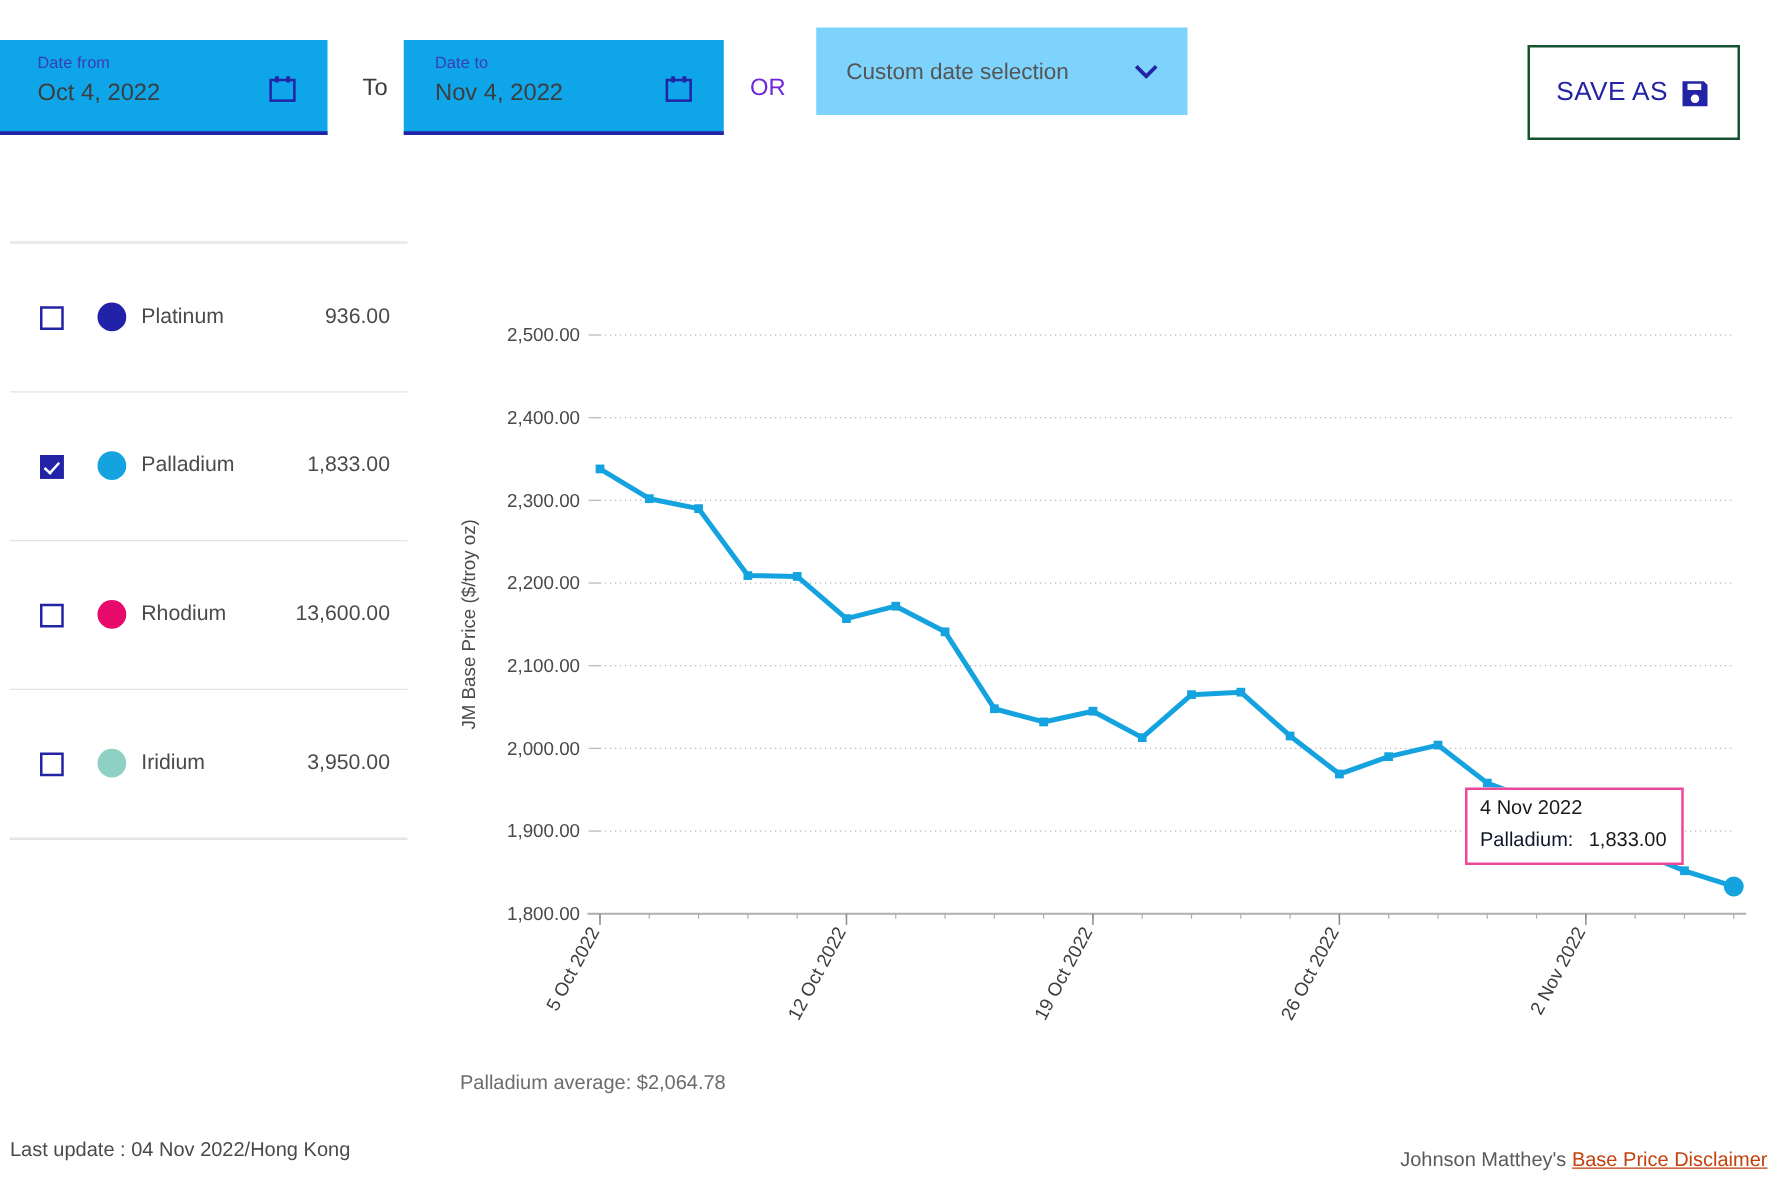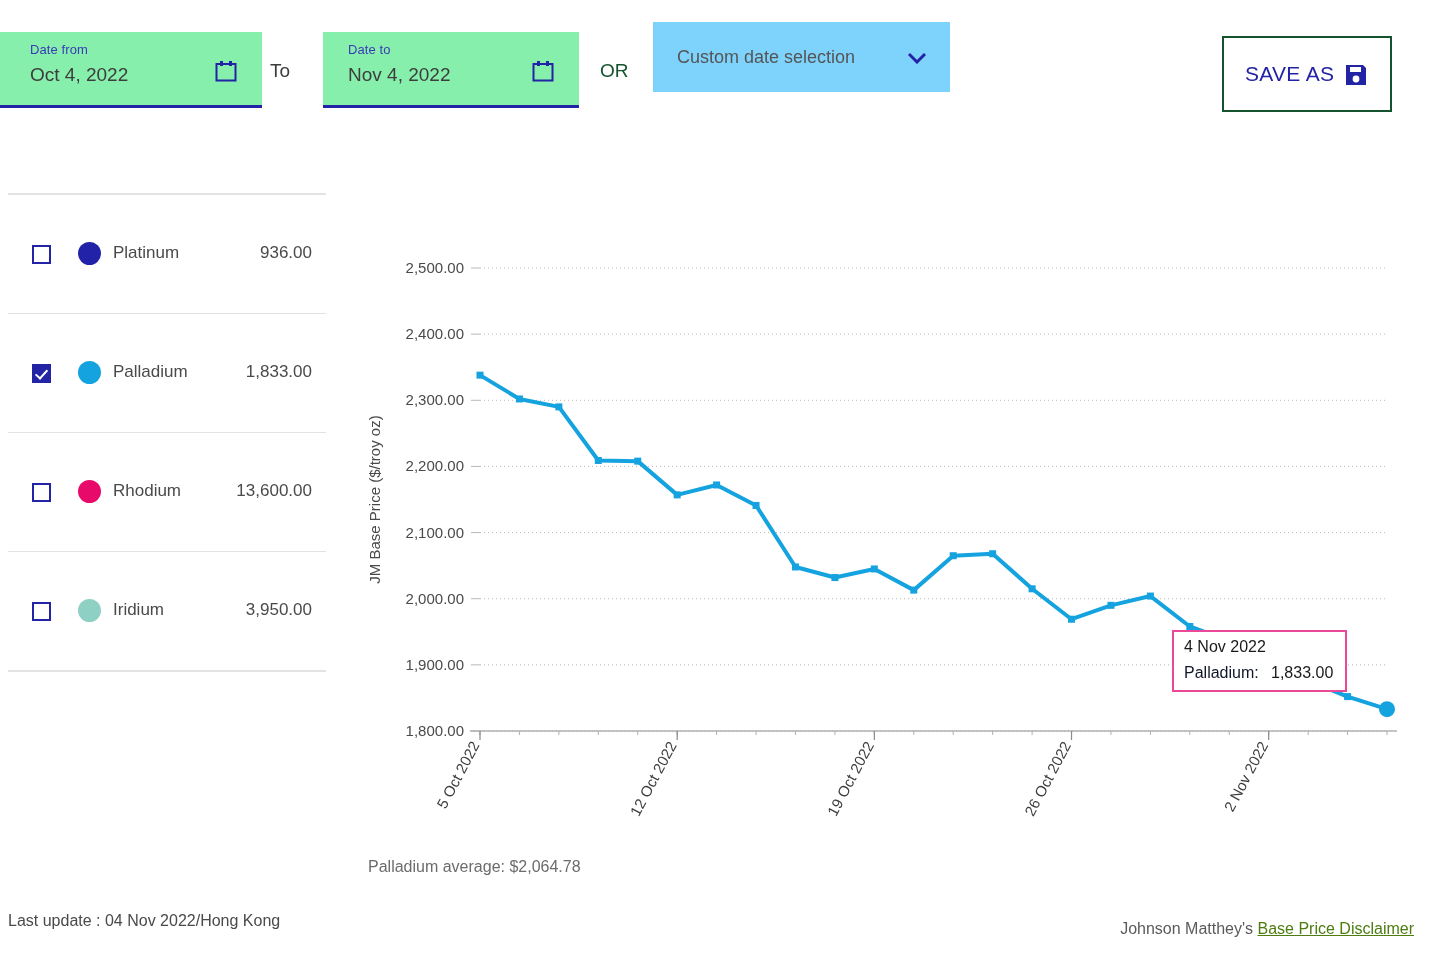--- a/index.html
+++ b/index.html
@@ -19,21 +19,21 @@
   
   .header {
     position: absolute;
     left: 0; top: 0;
     width: 1430px;
     height: 140px;
   }
   .date-field {
     position: absolute;
     height: 76px;
-    background: #86efac;
+    background: #0ea5e9;
     border-bottom: 3px solid #2323a5;
     box-sizing: border-box;
   }
   .date-field.from { left: 0px; top: 32px; width: 262px; }
   .date-field.to   { left: 323px; top: 32px; width: 256px; }
   .date-label {
     position: absolute;
     left: 30px; top: 10px;
     font-size: 13px;
     color: #3b3bb5;
@@ -48,29 +48,29 @@
     color: #3d3d3d;
   }
   .date-field.to .date-value { left: 25px; }
   .cal-icon {
     position: absolute;
     right: 25px; top: 28px;
     width: 22px; height: 22px;
   }
   .sep-to {
     position: absolute;
-    left: 270px; top: 60px;
+    left: 290px; top: 60px;
     font-size: 19px;
     color: #3d3d3d;
   }
   .sep-or {
     position: absolute;
     left: 600px; top: 60px;
     font-size: 19px;
-    color: #14532d;
+    color: #6d28d9;
   }
   .custom-select {
     position: absolute;
     left: 653px; top: 22px;
     width: 297px; height: 70px;
     background: #7dd3fc;
     text-decoration: underline;
   }
   .custom-select .cs-text {
     position: absolute;
@@ -204,21 +204,21 @@
     font-size: 16px;
     color: #6c6c6c;
   }
   .disclaimer {
     position: absolute;
     right: 16px; top: 920px;
     font-size: 16px;
     color: #5a5a5a;
   }
   .disclaimer a {
-    color: #4d7c0f;
+    color: #c2410c;
     text-decoration: underline;
     margin-top: 20px;
   }
   
   .tooltip {
     position: absolute;
     left: 1172px; top: 630px;
     width: 175px; height: 62px;
     background: #ffffff;
     border: 2px solid #ec4899;

